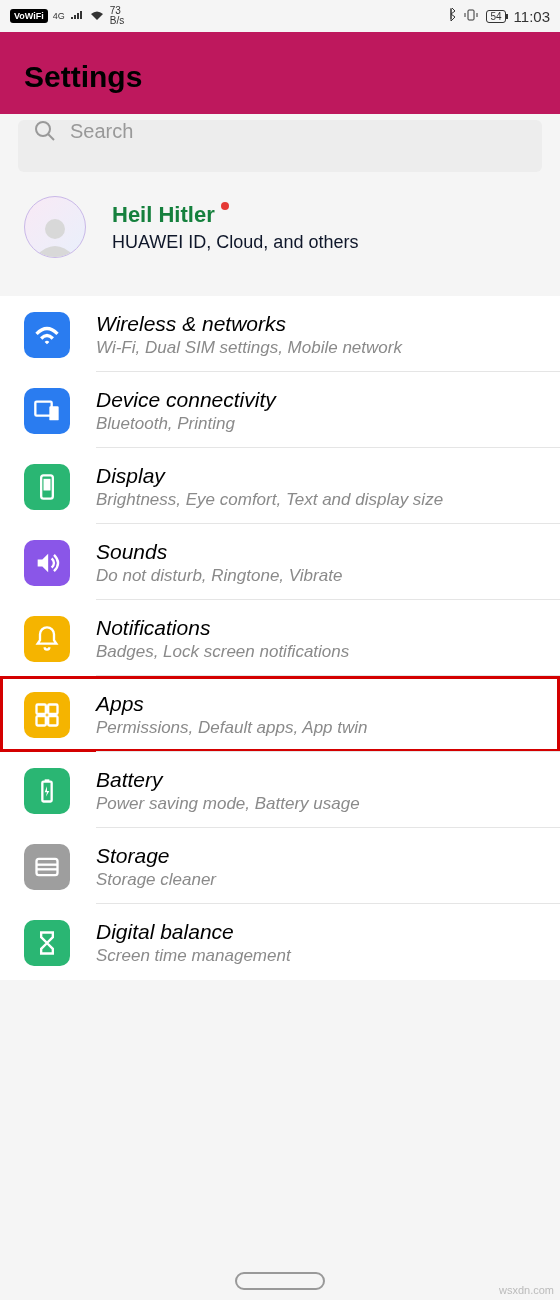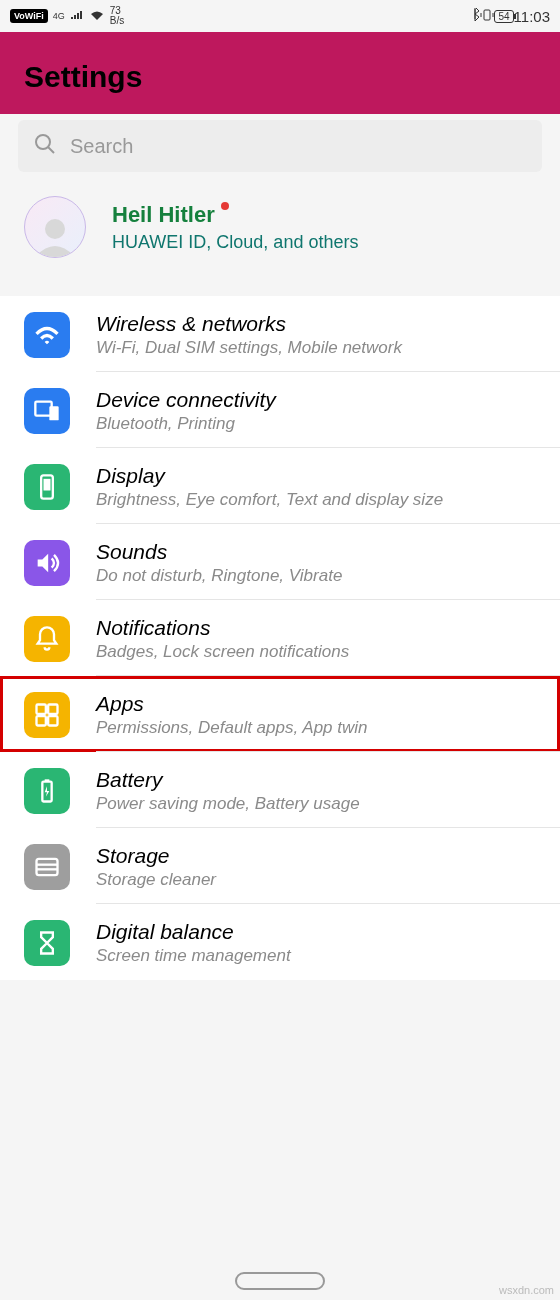--- a/index.html
+++ b/index.html
@@ -15,21 +15,21 @@
     height: 32px;
     display: flex;
     align-items: center;
     justify-content: space-between;
     padding: 12px 10px;
     font-size: 12px;
     color: #333;
     background: #f5f5f5;
   }
   .status-left { display: flex; align-items: center; gap: 5px; }
-  .status-right { display: flex; align-items: center; gap: 0; }
+  .status-right { display: flex; align-items: center; gap: 8px; }
   .vowifi-badge {
     background: #000;
     color: #fff;
     font-size: 9px;
     font-weight: bold;
     padding: 2px 4px;
     border-radius: 3px;
   }
   .signal-text { font-size: 9px; line-height: 9px; }
   .speed-text { font-size: 10px; line-height: 10px; text-align: left; }
@@ -55,21 +55,21 @@
     font-size: 30px;
     font-weight: 700;
     color: #000;
   }
   .search-bar {
     margin: 6px 18px 10px 18px;
     background: #ededed;
     border-radius: 6px;
     height: 52px;
     display: flex;
-    align-items: center;
+    align-items: flex-start;
     padding: 0 16px;
     color: #999;
     font-size: 20px;
   }
   .search-icon { margin-right: 14px; }
   .account-row {
     display: flex;
     align-items: center;
     padding: 14px 18px 20px 24px;
     background: #f5f5f5;
@@ -88,21 +88,21 @@
   .account-text { flex: 1; }
   .account-name {
     font-size: 22px;
     font-weight: 700;
     color: #15803d;
     display: flex;
     align-items: flex-start;
     gap: 6px;
   }
   .red-dot { width: 8px; height: 8px; background: #e53935; border-radius: 50%; display:inline-block; }
-  .account-sub { font-size: 18px; color: #0f766e; margin-top: 4px; }
+  .account-sub { font-size: 18px; color: #0f172a; margin-top: 4px; }
   .list {
     background: #fff;
     margin-top: 18px;
     font-style: italic;
   }
   .row {
     display: flex;
     align-items: center;
     padding: 16px 18px 14px 24px;
     position: relative;

